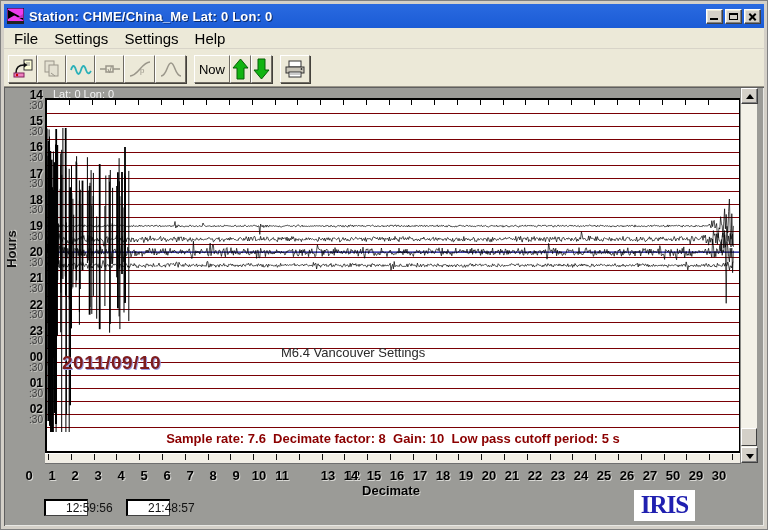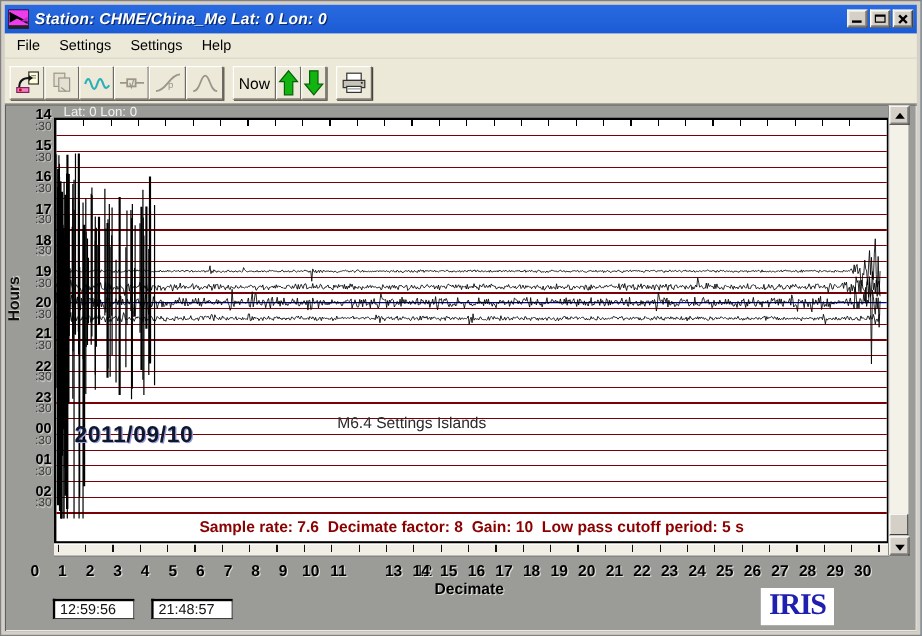--- a/index.html
+++ b/index.html
@@ -1,35 +1,35 @@
 <!DOCTYPE html>
 <html><head>
 <meta charset="utf-8">
 <style>
   html,body{margin:0;padding:0;background:#3a6ea5;}
   *{box-sizing:border-box;font-family:"Liberation Sans","DejaVu Sans",sans-serif;}
   #stage{position:relative;width:768px;height:530px;background:#d4d0c8;overflow:hidden;
          border:1px solid #808080;}
   
   .titlebar{position:absolute;left:3px;top:3px;right:3px;height:24px;
-    background:linear-gradient(180deg,#2a6ae0,#1b5cd6);display:flex;align-items:flex-start;padding:4px 3px;font-style:italic;}
+    background:linear-gradient(180deg,#2a6ae0,#1b5cd6);display:flex;align-items:center;padding:4px 3px;}
   .title-icon{width:17px;height:16px;margin-right:5px;flex:0 0 auto;}
   .title-text{color:#fff;font-weight:bold;font-size:13px;letter-spacing:0.2px;
     text-shadow:1px 1px 0 #0a2a6a;white-space:nowrap;flex:1;}
   .winbtns{display:flex;gap:2px;margin-left:auto;}
   .wbtn{width:17px;height:15px;background:#d4d0c8;border:1px solid;position:relative;
     border-color:#fff #404040 #404040 #fff;box-shadow:inset -1px -1px 0 #808080,inset 1px 1px 0 #ece9d8;
     padding:0;cursor:default;}
   .wbtn .bar{position:absolute;left:3px;bottom:3px;width:8px;height:2px;background:#000;}
   .wbtn .box{position:absolute;left:3px;top:3px;width:9px;height:7px;border:1px solid #000;border-top-width:2px;}
   .wbtn .x1,.wbtn .x2{position:absolute;left:3px;top:6px;width:9px;height:2px;background:#000;}
   .wbtn .x1{transform:rotate(45deg);} .wbtn .x2{transform:rotate(-45deg);}
   .menubar{position:absolute;left:3px;top:27px;right:3px;height:21px;background:#ece9d8;
     display:flex;align-items:center;padding-left:2px;border-bottom:1px solid #d8d4c8;}
-  .menu-item{font-size:12px;color:#000;padding:2px 8px;}
+  .menu-item{font-size:15px;color:#000;padding:2px 8px;}
   .toolbar{position:absolute;left:3px;top:48px;right:3px;height:38px;background:#ece9d8;
     border-bottom:1px solid #9a968a;}
   .tbtn{position:absolute;top:6px;height:28px;background:#ece9d8;border:1px solid;
     border-color:#fff #6f6b63 #6f6b63 #fff;box-shadow:1px 1px 0 #44423c;
     display:flex;align-items:center;justify-content:center;padding:0;}
   .tbtn svg{display:block;}
   .now-btn{font-size:13px;color:#000;font-family:"Liberation Sans",sans-serif;}
   
   .client{position:absolute;left:3px;top:86px;right:3px;bottom:3px;background:#9b9b97;
     box-shadow:inset 1px 1px 0 #5f5f5f, inset -1px -1px 0 #e8e8e4;}
@@ -37,21 +37,21 @@
   .hours-title{position:absolute;left:-22px;top:154px;width:60px;height:16px;text-align:center;
     transform:rotate(-90deg);font-size:13px;font-weight:bold;color:#111;
     text-shadow:1px 1px 0 #cfcfcb;}
   .hlab{position:absolute;width:39px;text-align:right;font-weight:bold;font-size:12px;color:#000;
     text-shadow:1px 1px 0 #ccccc8;line-height:13px;}
   .hhalf{position:absolute;width:39px;text-align:right;font-size:10px;color:#3c3c3c;
     text-shadow:1px 1px 0 #c4c4c0;line-height:11px;}
   .plot-frame{position:absolute;left:41px;top:11px;width:696px;height:355px;background:#fff;
     border:2px solid #000;}
   .plot-frame svg{position:absolute;left:0;top:0;}
-  .date-label{position:absolute;left:58px;top:265px;font-size:19px;font-weight:bold;color:#0f172a;
+  .date-label{position:absolute;left:58px;top:265px;font-size:19px;font-weight:bold;color:#7f1d1d;
     text-shadow:1px 1px 0 #9a9ae0;letter-spacing:0.5px;}
   .annotation{position:absolute;left:277px;top:258px;font-size:13px;color:#2a2a2a;}
   .info-line{position:absolute;left:43px;top:344px;width:692px;text-align:center;
     font-size:13px;font-weight:bold;color:#8b0000;white-space:pre;}
   .axis-strip{position:absolute;left:41px;top:366px;width:696px;height:11px;background:#f1eee5;
     border-top:1px solid #fff;border-bottom:1px solid #6f6f6f;}
   .axis-strip .ticks{position:absolute;left:3px;top:0;right:2px;height:6px;
     background:repeating-linear-gradient(90deg,#111 0 1px,transparent 1px 22.8px);}
   .mlab{position:absolute;width:22px;text-align:center;top:381px;font-size:13px;font-weight:bold;
     color:#000;text-shadow:1px 1px 0 #d9d9d5;}
@@ -62,22 +62,22 @@
     border-left:1px solid #8a8a86;}
   .sbtn{position:absolute;left:0;width:17px;height:16px;background:#d4d0c8;border:1px solid;
     border-color:#fff #404040 #404040 #fff;box-shadow:inset -1px -1px 0 #808080;}
   .sbtn .tri-up{position:absolute;left:4px;top:5px;width:0;height:0;
     border-left:4px solid transparent;border-right:4px solid transparent;border-bottom:5px solid #000;}
   .sbtn .tri-down{position:absolute;left:4px;top:6px;width:0;height:0;
     border-left:4px solid transparent;border-right:4px solid transparent;border-top:5px solid #000;}
   .sthumb{position:absolute;left:0;top:340px;width:16px;height:18px;background:#d4d0c8;
     border:1px solid;border-color:#fff #404040 #404040 #fff;}
   
-  .time-field{position:absolute;width:68px;height:17px;background:#fff;color:#111;
-    font-size:12px;line-height:15px;padding-left:4px;
+  .time-field{position:absolute;width:44px;height:17px;background:#fff;color:#111;
+    font-size:12px;line-height:15px;padding-left:20px;
     border:1px solid #404040;border-top:2px solid #000;border-left:2px solid #000;}
   .version{position:absolute;left:367px;top:419px;font-size:11px;color:#eceade;
     text-shadow:1px 1px 0 #5f5f5f;}
   .chme-logo{position:absolute;left:512px;top:407px;width:84px;height:27px;background:#fff;
     text-align:center;font-size:22px;font-weight:bold;color:#1111d0;line-height:26px;letter-spacing:1px;}
   .iris-logo{position:absolute;left:630px;top:403px;width:61px;height:31px;background:#fff;
     text-align:center;font-family:"Liberation Serif","DejaVu Serif",serif;
     font-size:25px;font-weight:bold;color:#2020b0;line-height:30px;letter-spacing:-1px;}
 </style>
 </head>
@@ -367,21 +367,21 @@
           <line x1="7.6" x2="7.6" y1="98.0" y2="313.1" stroke="#000" stroke-width="2"></line>
           <line x1="4.6" x2="4.6" y1="59.7" y2="279.8" stroke="#000" stroke-width="2"></line>
           <line x1="1.7" x2="1.7" y1="68.5" y2="265.6" stroke="#000" stroke-width="2"></line>
           <line x1="1.9" x2="1.9" y1="60.1" y2="292.5" stroke="#000" stroke-width="2"></line>
           <line x1="3.1" x2="3.1" y1="78.0" y2="325.6" stroke="#000" stroke-width="2"></line>
           <line x1="9.0" x2="9.0" y1="44.5" y2="324.1" stroke="#000" stroke-width="2"></line>
         </svg>
     </div>
 
     <div class="date-label">2011/09/10</div>
-    <div class="annotation">M6.4 Settings Islands</div>
+    <div class="annotation">M6.4 Vancouver Settings</div>
     <div class="info-line">Sample rate: 7.6  Decimate factor: 8  Gain: 10  Low pass cutoff period: 5 s</div>
 
     <div class="axis-strip">
         <div class="ticks"></div>
       </div>
     <div id="minute-labels">
         <div class="mlab" style="left: 14px;">0</div>
         <div class="mlab" style="left: 37px;">1</div>
         <div class="mlab" style="left: 60px;">2</div>
         <div class="mlab" style="left: 83px;">3</div>
@@ -402,21 +402,21 @@
         <div class="mlab" style="left: 428px;">18</div>
         <div class="mlab" style="left: 451px;">19</div>
         <div class="mlab" style="left: 474px;">20</div>
         <div class="mlab" style="left: 497px;">21</div>
         <div class="mlab" style="left: 520px;">22</div>
         <div class="mlab" style="left: 543px;">23</div>
         <div class="mlab" style="left: 566px;">24</div>
         <div class="mlab" style="left: 589px;">25</div>
         <div class="mlab" style="left: 612px;">26</div>
         <div class="mlab" style="left: 635px;">27</div>
-        <div class="mlab" style="left: 658px;">28</div>
+        <div class="mlab" style="left: 658px;">50</div>
         <div class="mlab" style="left: 681px;">29</div>
         <div class="mlab" style="left: 704px;">30</div>
       </div>
     <div class="minutes-label">Decimate</div>
 
     <div class="vscroll">
       <div class="sbtn" style="top:0">
           <span class="tri-up"></span>
         </div>
       <div class="sthumb"></div>

